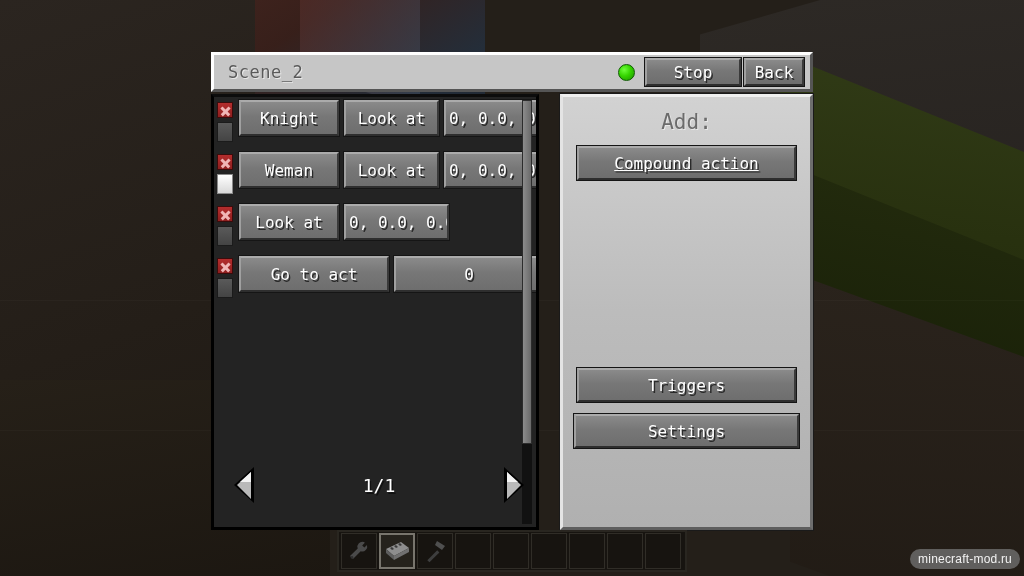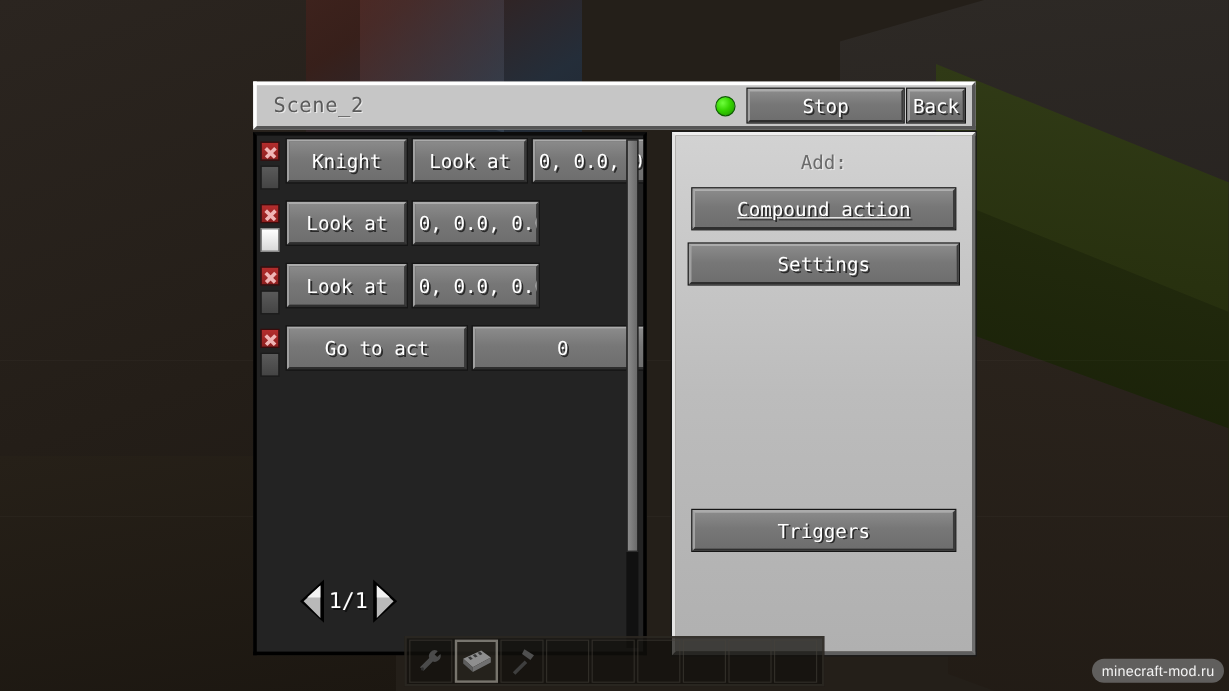--- a/index.html
+++ b/index.html
@@ -57,21 +57,20 @@
     background: linear-gradient(170deg,#262018 0%, #1c1711 100%);
   }
   .grid-line { position:absolute; background: rgba(255,255,255,.022); }
 
   
   #gui {
     position: absolute;
     left: 208px; top: 52px;
     width: 608px; height: 478px;
     z-index: 10;
-    margin-top: 16px;
   }
 
   
   #title-bar {
     position: absolute; left: 3px; top: 0;
     width: 602px; height: 40px;
     background: #c6c6c6;
     border-top: 3px solid #ffffff;
     border-left: 3px solid #ffffff;
     border-right: 3px solid #555555;
@@ -107,22 +106,22 @@
     color: #ffffff;
     font-family: "DejaVu Sans Mono", monospace;
     display: flex; align-items: center; justify-content: center;
     text-shadow: 1.5px 1.5px 0 #2a2a2a;
     cursor: pointer;
     user-select: none;
     overflow: hidden;
     white-space: nowrap;
   }
 
-  #btn-stop { width: 130px; height: 28px; font-size: 16px; margin-right: 3px; flex: none; }
-  #btn-back { width: 48px;  height: 28px; font-size: 16px; flex: none; text-align: center; }
+  #btn-stop { width: 96px; height: 28px; font-size: 16px; margin-right: 3px; flex: none; }
+  #btn-back { width: 60px;  height: 28px; font-size: 16px; flex: none; text-align: center; }
 
   
   #left-panel {
     position: absolute; left: 3px; top: 42px;
     width: 328px; height: 436px;
     background: #232323;
     border: 3px solid #000000;
     border-top-color: #0c0c0c;
     overflow: hidden;
   }
@@ -178,23 +177,23 @@
   #list-scroll-thumb {
     position: absolute; left: 0; top: 0;
     width: 10px; height: 344px;
     background: linear-gradient(90deg,#8c8c8c,#6a6a6a);
     border: 1px solid #2c2c2c;
     cursor: pointer;
   }
 
   
   #pagination {
-    position: absolute; left: 16px; bottom: 18px;
+    position: absolute; left: 0; bottom: 18px;
     width: 330px; height: 48px;
-    display: flex; align-items: center; 
+    display: flex; align-items: center; justify-content: space-between;
     padding: 0 18px;
   }
   .page-arrow { width: 26px; height: 42px; cursor: pointer; position: relative; flex: none; }
   .page-arrow svg { display:block; }
   #page-indicator {
     color: #ffffff; font-size: 18px;
     text-shadow: 1.5px 1.5px 0 #111;
   }
 
   
@@ -204,21 +203,21 @@
     background: linear-gradient(180deg,#d2d2d2 0%, #bcbcbc 50%, #b0b0b0 100%);
     border-top: 3px solid #efefef;
     border-left: 3px solid #e4e4e4;
     border-right: 3px solid #6e6e6e;
     border-bottom: 3px solid #5e5e5e;
     outline: 1px solid #1a1a1a;
   }
   #add-label {
     text-align: center;
     color: #6b6b6b;
-    font-size: 16px;
+    font-size: 21px;
     padding-top: 13px;
     text-shadow: 1px 1px 0 #e8e8e8;
   }
   .panel-btn {
     width: 219px; height: 34px;
     font-size: 16px;
     margin: 0 auto;
   }
   #btn-compound { margin-top: 12px; text-decoration: underline; }
   #btn-simple   { margin-top: 30px; }
@@ -298,20 +297,21 @@
         <div class="mcbtn row-btn btn-name">Knight</div>
         <div class="mcbtn row-btn btn-action">Look at</div>
         <div class="mcbtn row-btn btn-params">0, 0.0, 0.0)</div>
       </div>
 
       <div class="action-row">
         <div class="row-toggles">
           <div class="del-box"></div>
           <div class="sel-box on"></div>
         </div>
+        <div class="mcbtn row-btn btn-name">Weman</div>
         <div class="mcbtn row-btn btn-action">Look at</div>
         <div class="mcbtn row-btn btn-params">0, 0.0, 0.0)</div>
       </div>
 
       <div class="action-row">
         <div class="row-toggles">
           <div class="del-box"></div>
           <div class="sel-box"></div>
         </div>
         <div class="mcbtn row-btn btn-action">Look at</div>
@@ -349,22 +349,22 @@
           <polygon points="7,8 7,18 18,18" fill="#f2f2f2"></polygon>
         </svg>
       </div>
     </div>
 
   </div>
 
   <div id="right-panel">
     <div id="add-label">Add:</div>
     <div class="mcbtn panel-btn" id="btn-compound">Compound action</div>
+    <div class="mcbtn panel-btn" id="btn-triggers">Triggers</div>
     <div class="mcbtn panel-btn" id="btn-settings">Settings</div>
-    <div class="mcbtn panel-btn" id="btn-triggers">Triggers</div>
   </div>
 
 </div>
 
 <div id="hotbar">
 
   <div class="slot">
     <span class="item-icon">
       <svg width="26" height="26" viewBox="0 0 26 26">
         <path d="M18 4a5 5 0 0 0-6.3 6.4L4 18.1 7 21l7.7-7.7A5 5 0 0 0 21 7l-2.6 2.6-2.2-2.2L18.8 4.8z" fill="#4a4a4a"></path>

